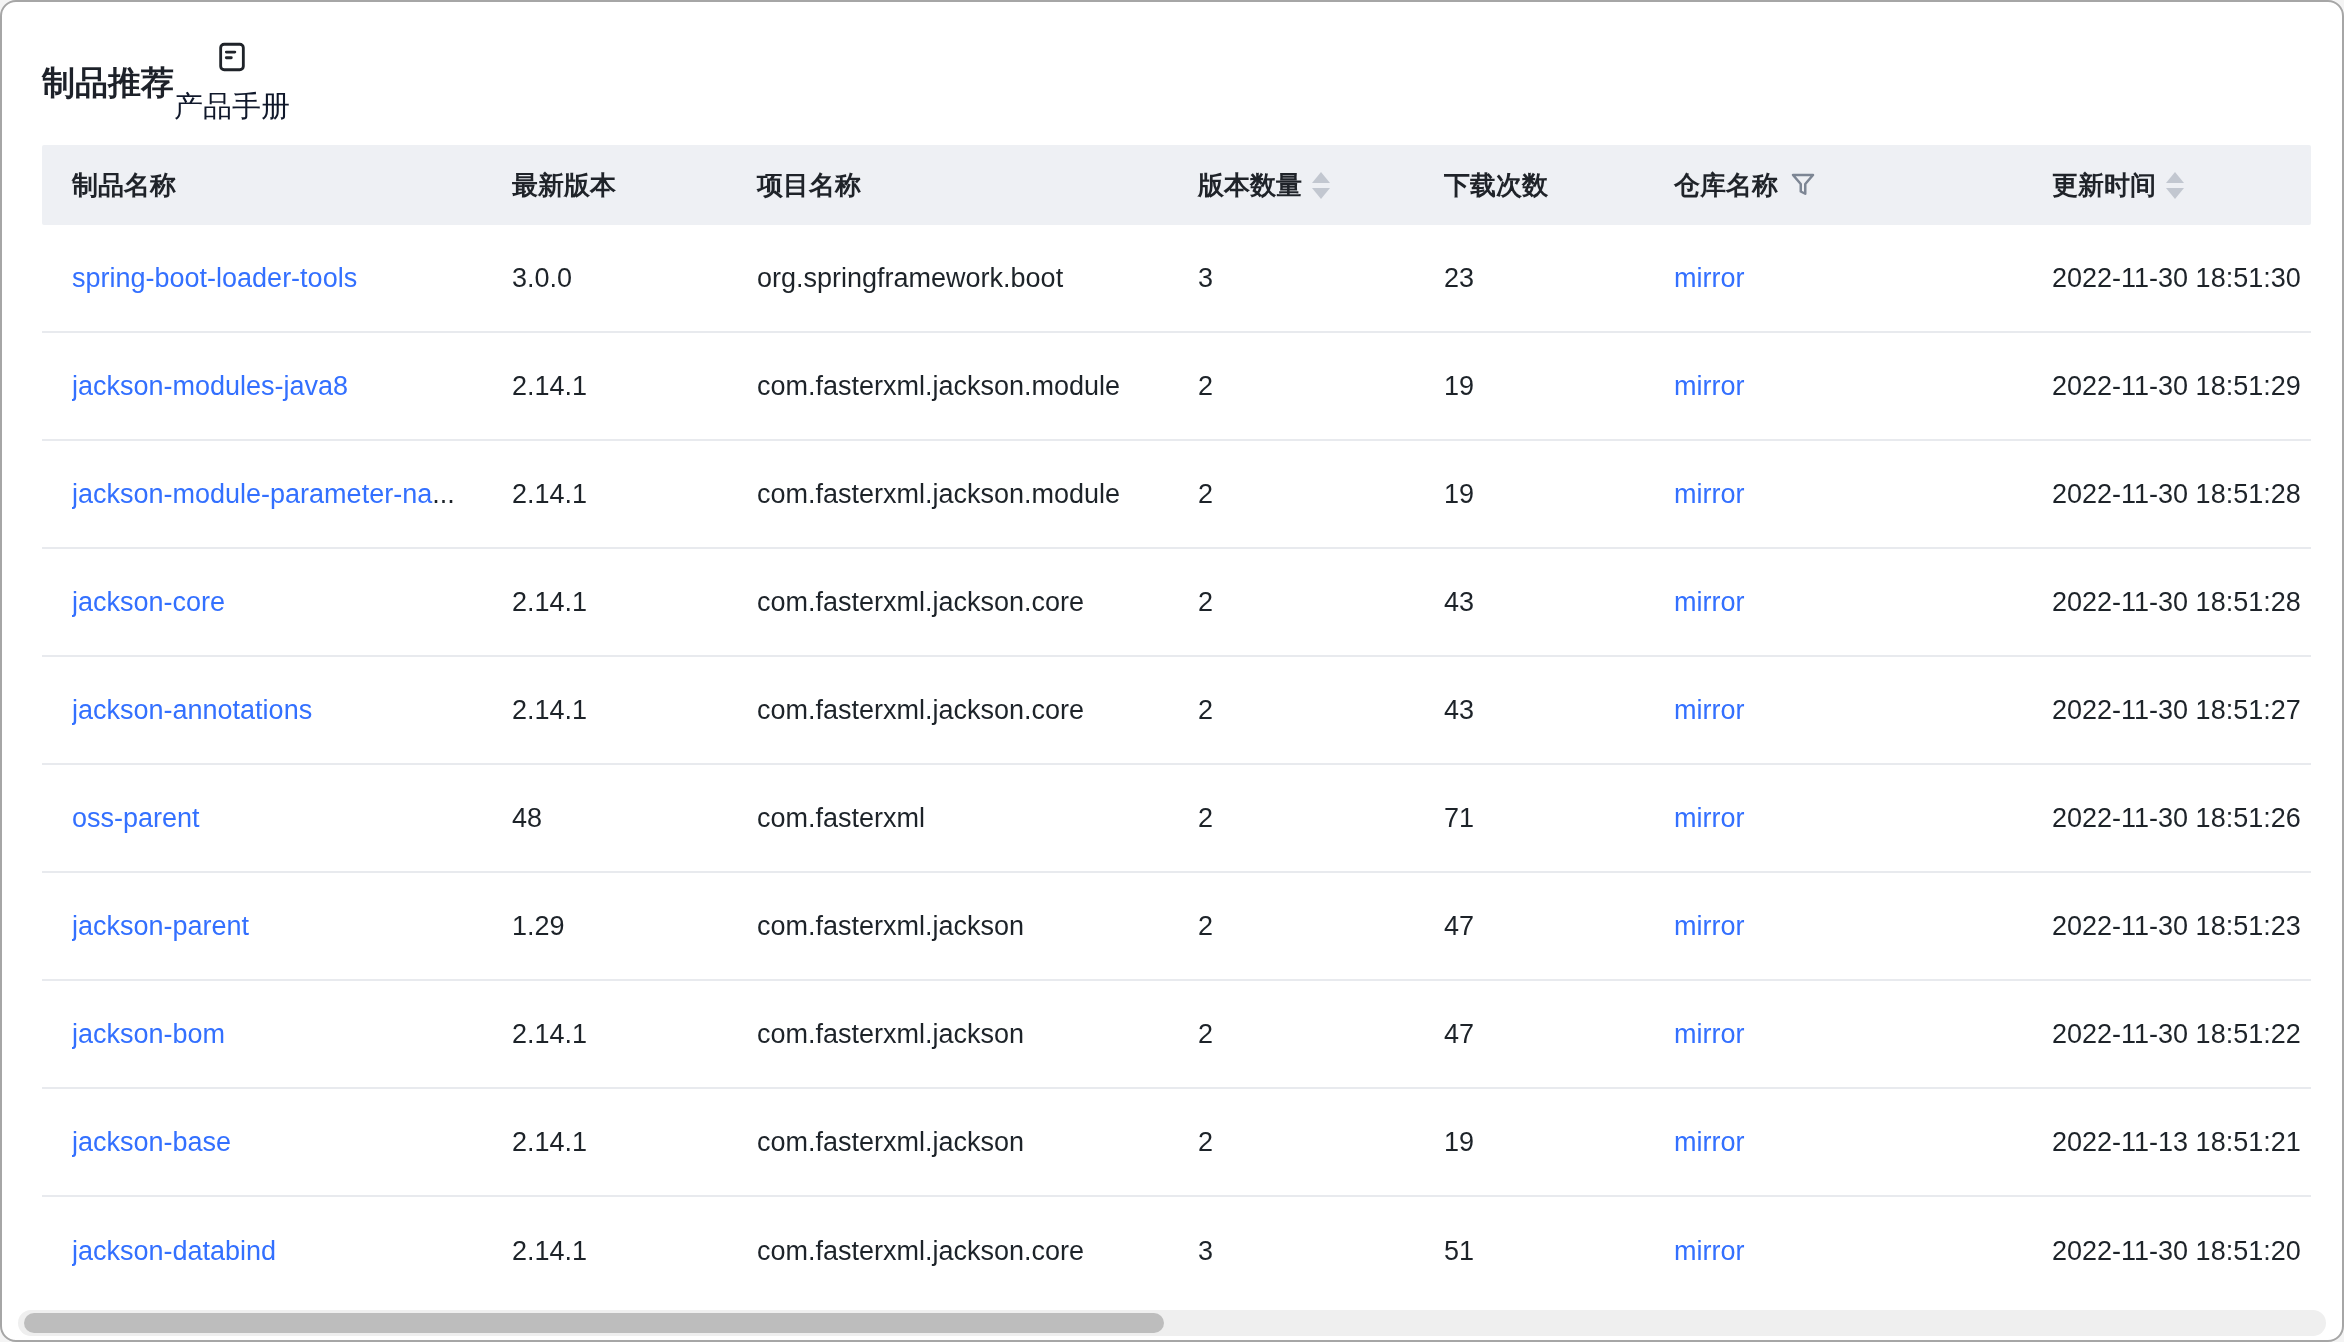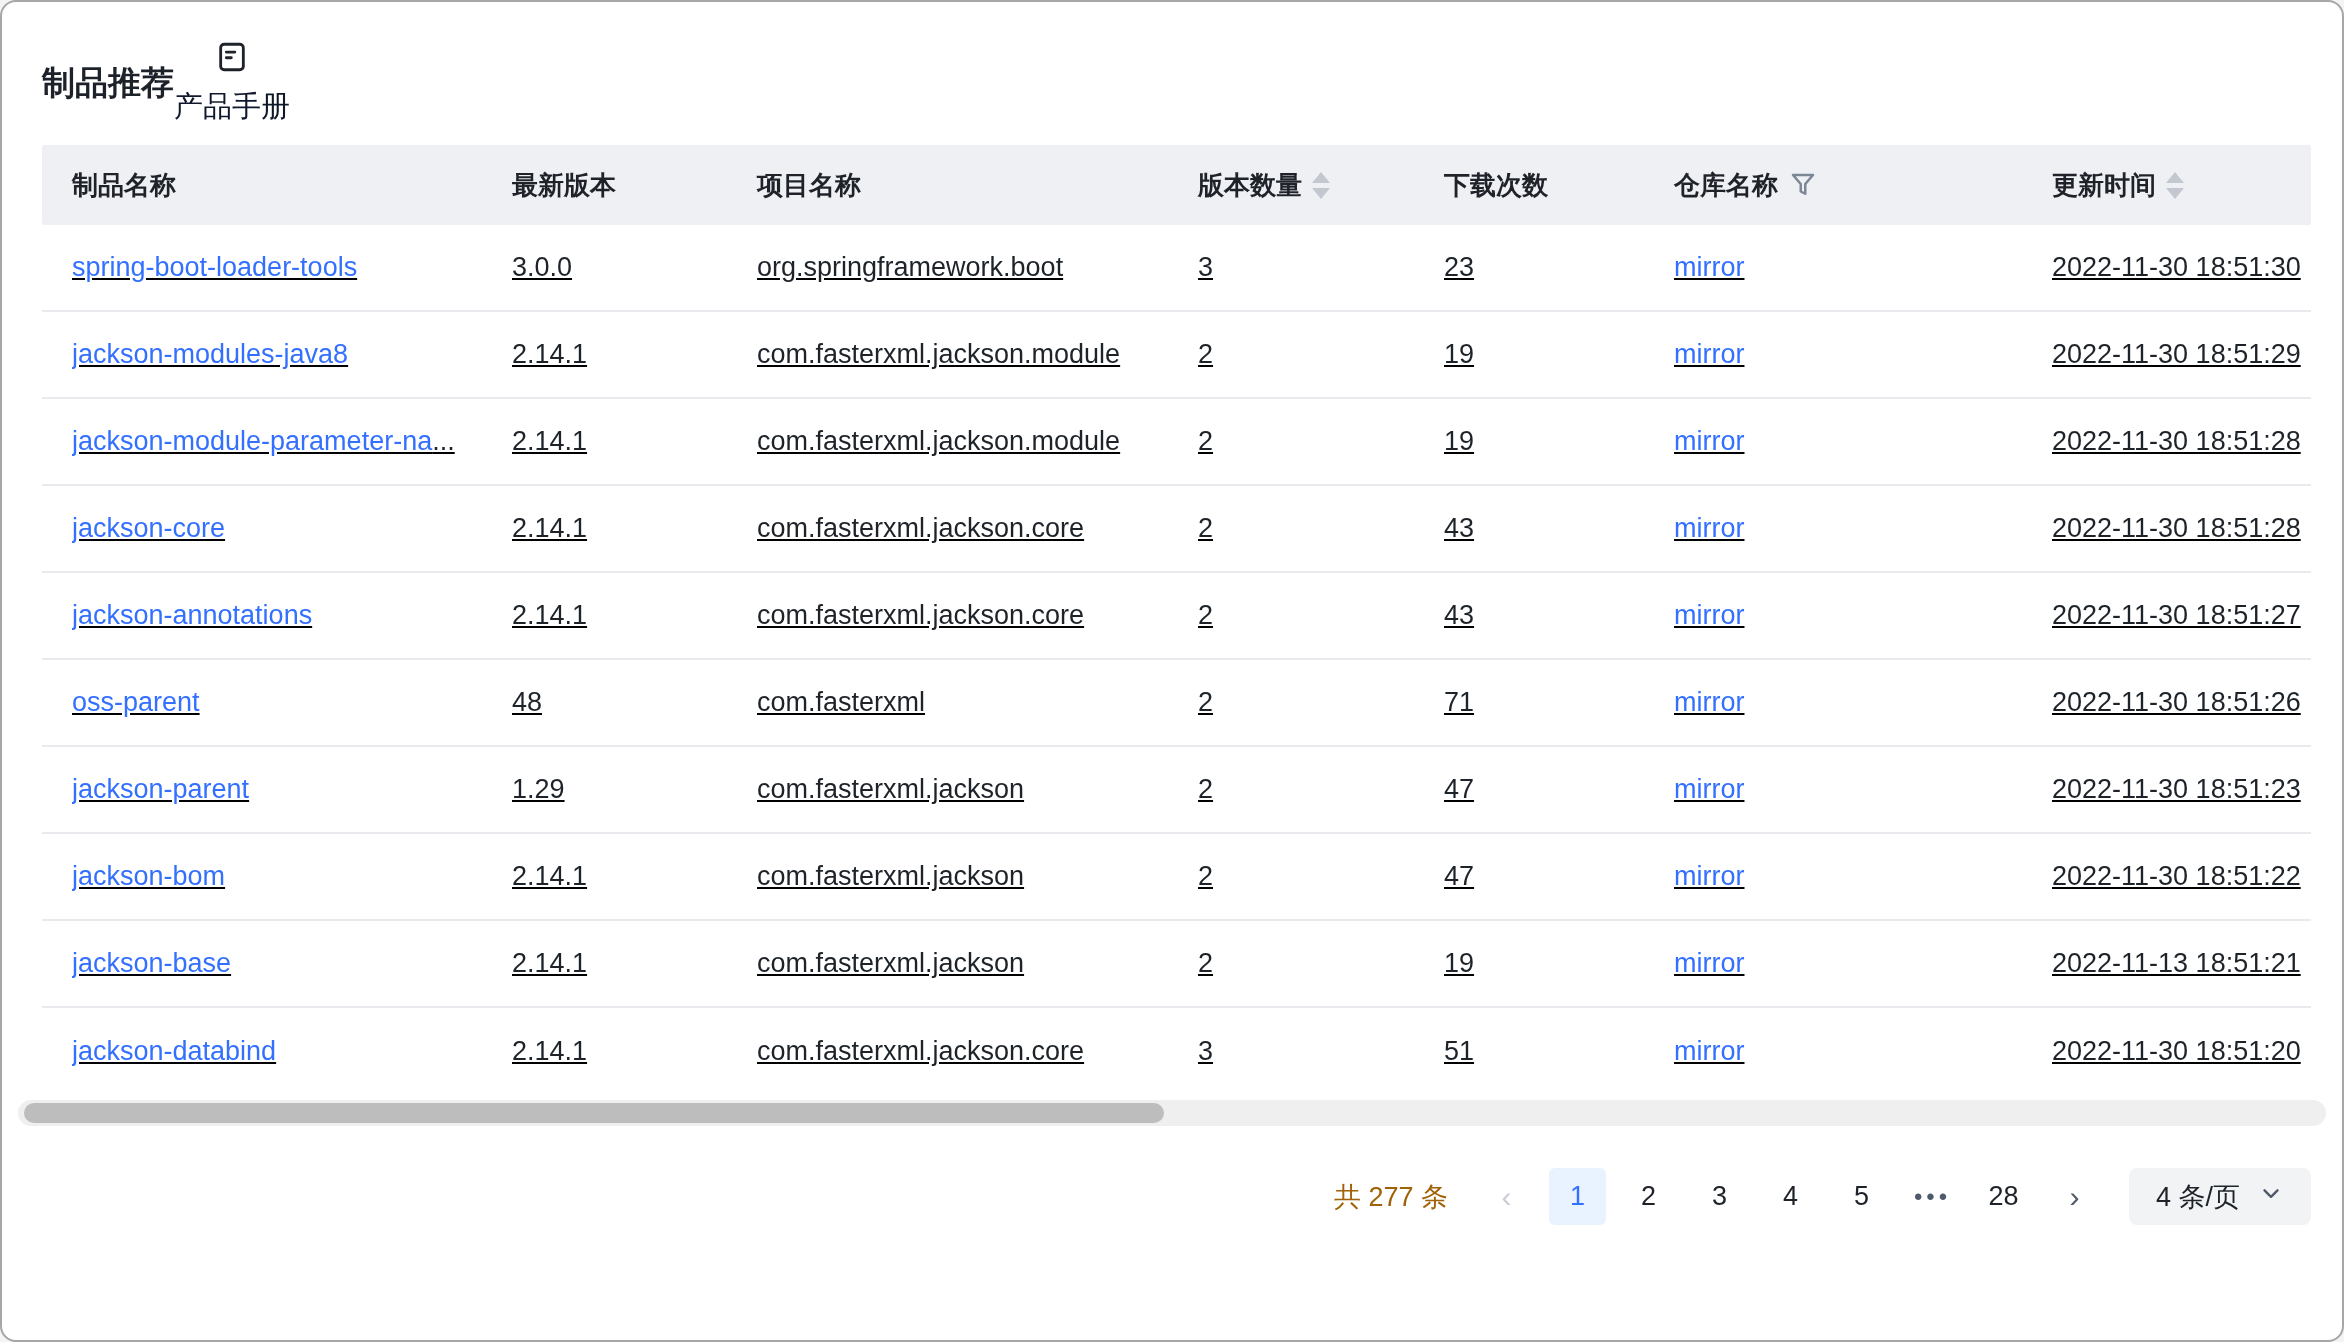--- a/index.html
+++ b/index.html
@@ -56,21 +56,21 @@
     align-items: center;
     padding-left: 30px;
   }
   .thead {
     background: #eef0f4; height: 80px; border-radius: 2px;
   }
   .th {
     font-size: 26px; font-weight: 600; color: #1f2329;
     display: flex; align-items: center; gap: 10px;
   }
-  .tbody .tr { height: 87px; border-bottom: 2px solid #e8eaee; text-decoration: underline; }
+  .tbody .tr { height: 108px; border-bottom: 2px solid #e8eaee; }
   .tbody .tr:last-child { border-bottom: none; }
   .td { font-size: 27px; color: #1d2329; white-space: nowrap; overflow: hidden; }
   .td a { text-decoration: none; cursor: pointer; }
   .lnk { color: #3370ff; }
   .ell { color: #1d2329; }
   .c-repo a { color: #3370ff; }
 
   .sort-icon { display: inline-flex; flex-direction: column; gap: 5px; }
   .sort-icon i {
     width: 0; height: 0; border-left: 9px solid transparent; border-right: 9px solid transparent;

